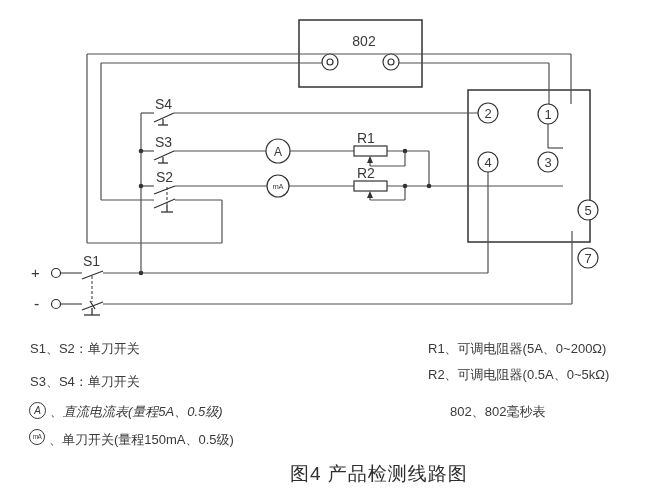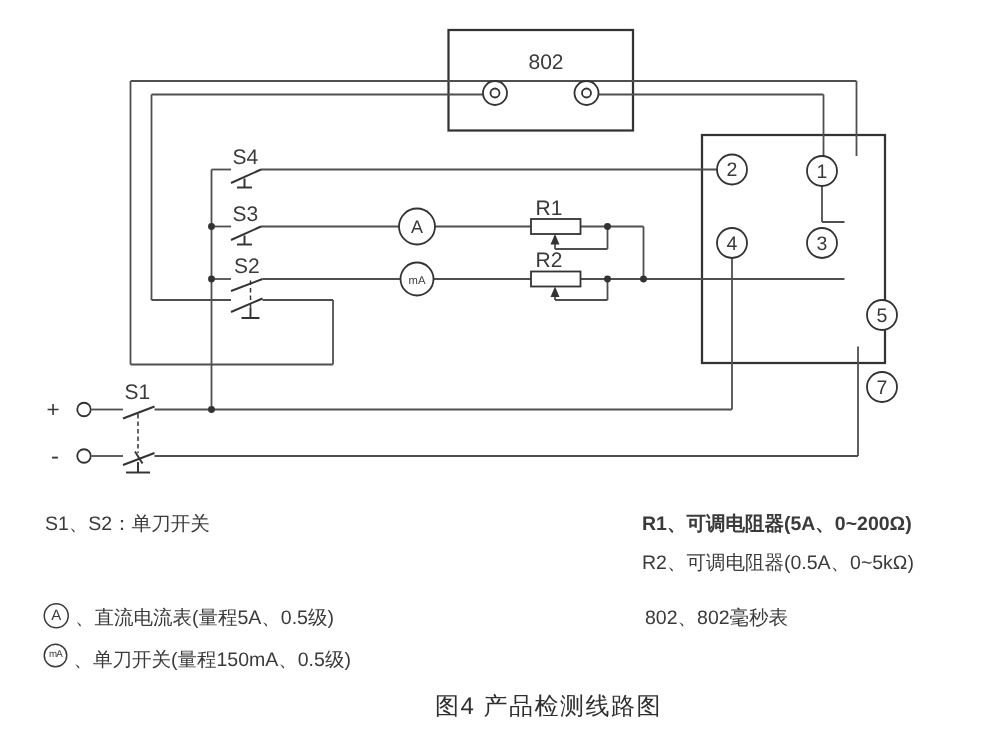--- a/index.html
+++ b/index.html
@@ -13,21 +13,21 @@
   .blade{stroke:#333;stroke-width:1.3;fill:none;}
   .dashlink{stroke:#333;stroke-width:1;stroke-dasharray:3,2;fill:none;}
   .dot{fill:#333;}
   .arrow{fill:#333;}
   .lbl{font-size:14px;}
   .legend-row{position:absolute;font-size:13px;white-space:nowrap;color:#3a3a3a;}
   .sym-circle{display:inline-block;box-sizing:border-box;border:1px solid #3a3a3a;border-radius:50%;
               text-align:center;vertical-align:middle;position:relative;top:-2px;margin-right:4px;}
   .sym-a{width:17px;height:17px;font-size:10px;line-height:15px;}
   .sym-ma{width:16px;height:16px;font-size:6.5px;line-height:14px;letter-spacing:-0.5px;top:-4px;}
-  .caption{position:absolute;left:290px;top:461px;font-size:16px;color:#2f2f2f;letter-spacing:1px;}
+  .caption{position:absolute;left:290px;top:461px;font-size:19px;color:#2f2f2f;letter-spacing:1px;}
 </style>
 </head>
 <body>
 
 <div id="page">
 
   <svg width="661" height="340" viewBox="0 0 661 340">
 
     <rect class="frame" x="299" y="20" width="123" height="67"></rect>
     <rect class="frame" x="468" y="90" width="122" height="152"></rect>
@@ -154,31 +154,34 @@
     <text class="lbl" x="83" y="266">S1</text>
     <text class="lbl" x="357" y="143">R1</text>
     <text class="lbl" x="357" y="178">R2</text>
     <text x="31" y="278" font-size="15">+</text>
     <text x="34" y="309" font-size="16">-</text>
   </svg>
 
   <div class="legend-row" style="left:30px;top:340px;">
     <span>S1、S2：单刀开关</span>
   </div>
-  <div class="legend-row" style="left:29px;top:403px;">
+  <div class="legend-row" style="left:30px;top:373px;">
+    <span>S3、S4：单刀开关</span>
+  </div>
+  <div class="legend-row" style="left:29px;top:403px;font-style:italic;">
     <span class="sym-circle sym-a">A</span><span>、直流电流表(量程5A、0.5级)</span>
   </div>
   <div class="legend-row" style="left:29px;top:431px;">
     <span class="sym-circle sym-ma">mA</span><span>、单刀开关(量程150mA、0.5级)</span>
   </div>
 
-  <div class="legend-row" style="left:428px;top:340px;font-weight:bold;">
+  <div class="legend-row" style="left:428px;top:340px;">
     <span>R1、可调电阻器(5A、0~200Ω)</span>
   </div>
   <div class="legend-row" style="left:428px;top:366px;">
     <span>R2、可调电阻器(0.5A、0~5kΩ)</span>
   </div>
-  <div class="legend-row" style="left:430px;top:403px;">
+  <div class="legend-row" style="left:450px;top:403px;">
     <span>802、802毫秒表</span>
   </div>
 
   <div class="caption">图4  产品检测线路图</div>
 </div>
 
 </body></html>

